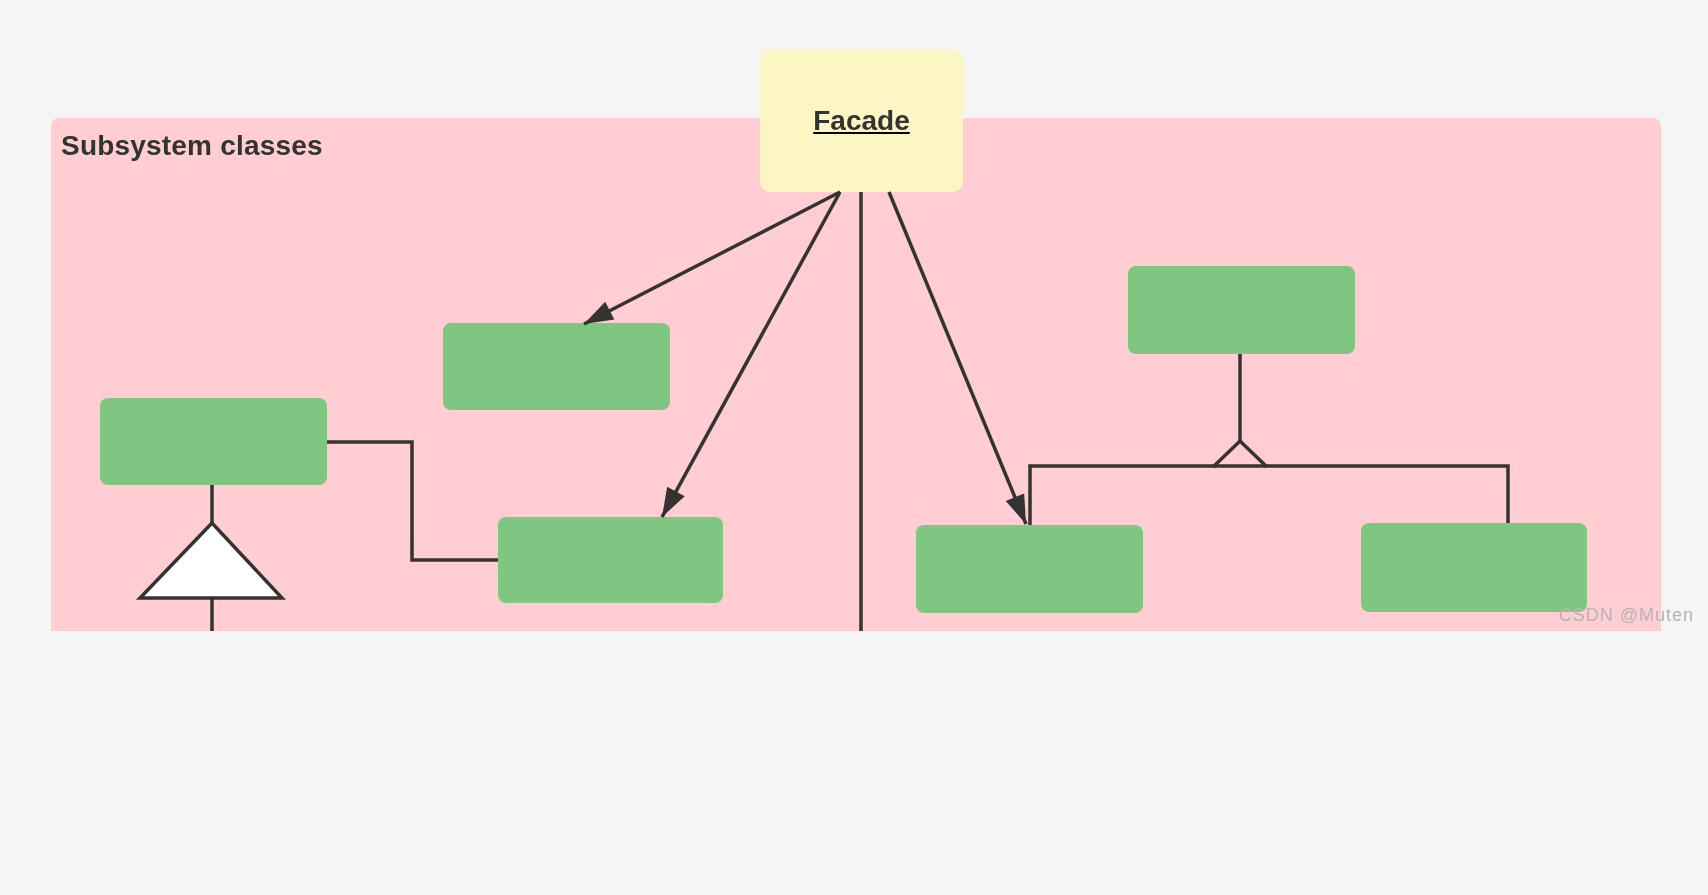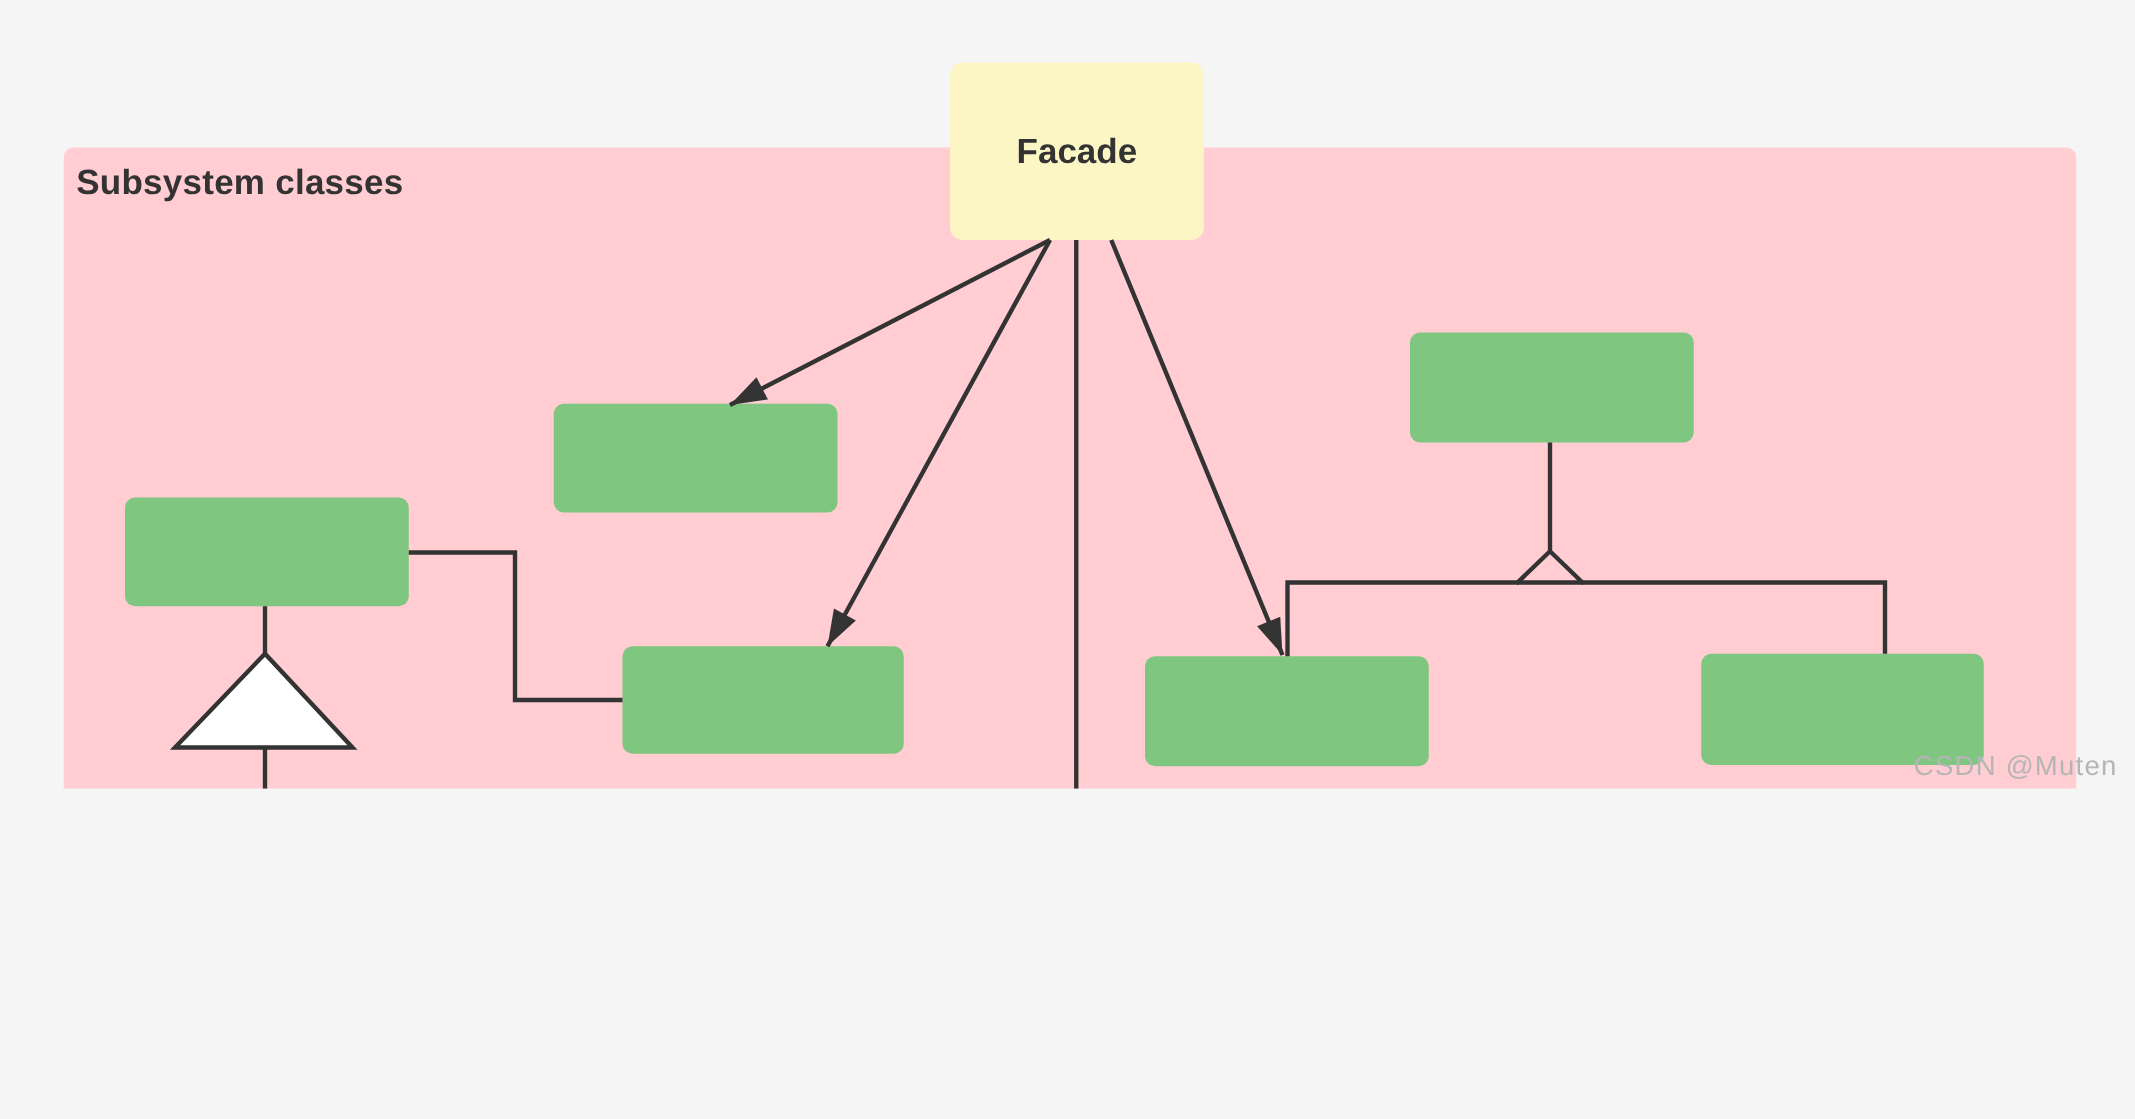--- a/index.html
+++ b/index.html
@@ -7,27 +7,27 @@
     position:relative;width:1708px;height:631px;background:#f5f5f5;
     overflow:hidden;font-family:"Liberation Sans",sans-serif;
   }
   .container{position:absolute;background:#FFCDD2;border-radius:8px;}
   .container-label{
     position:absolute;left:10px;top:12px;font-size:28px;font-weight:bold;
     color:#333333;letter-spacing:0.2px;
   }
   .facade{
     position:absolute;background:#FBF6C4;border-radius:10px;
-    display:flex;align-items:center;justify-content:center;
+    display:flex;align-items:center;justify-content:center;text-decoration:underline;
   }
   .facade-label{font-size:28px;font-weight:bold;color:#333333;}
   .node{position:absolute;background:#7FC680;border-radius:8px;}
   .edges-svg{position:absolute;left:0;top:0;pointer-events:none;}
   .watermark{
-    position:absolute;right:14px;bottom:5px;font-size:22px;
+    position:absolute;right:14px;bottom:5px;font-size:18px;
     color:#b5b5b5;letter-spacing:1px;
   }
 </style>
 </head>
 <body>
 
 <div class="canvas">
 
   <div class="container" id="container-box" style="left: 51px; top: 118px; width: 1610px; height: 726px;">
     <div class="container-label">Subsystem classes</div>

